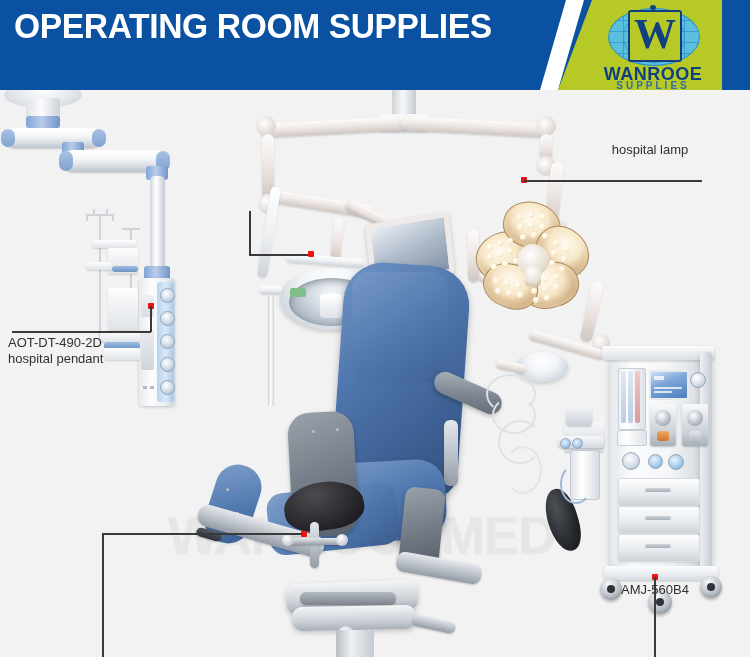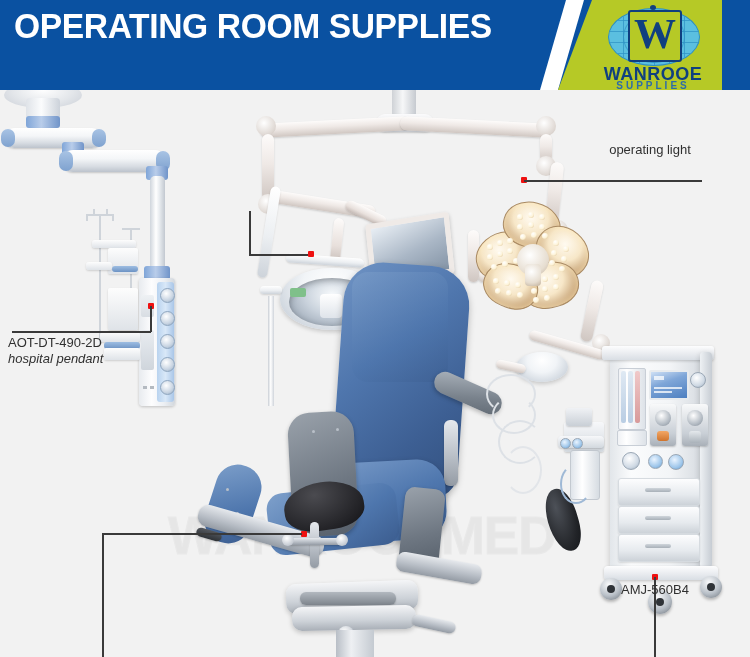--- a/index.html
+++ b/index.html
@@ -305,21 +305,21 @@
       <div class="tray" style="left:100px;top:242px;width:40px;height:10px;"></div>
       <div class="tray-blue" style="left:104px;top:252px;width:36px;height:7px;"></div>
       <div class="tray" style="left:104px;top:258px;width:36px;height:12px;border-radius:2px;"></div>
     </div>
 
     <div class="dot" style="left:148px;top:213px;"></div>
     <div class="leader" style="left:150px;top:216px;width:1.5px;height:26px;"></div>
     <div class="leader" style="left:12px;top:241px;width:139px;height:1.5px;"></div>
     <div class="label" style="left:8px;top:245px;text-align:left;">
       <div>AOT-DT-490-2D</div>
-      <div style="text-align:center;font-style:italic;">hospital pendant</div>
+      <div style="text-align:center;">hospital pendant</div>
     </div>
 
     <div>
       <div class="akl-ceil"></div>
       <div class="akl-hub"></div>
 
       <div class="akl-arm" style="left:260px;top:30px;width:150px;height:14px;transform:rotate(-3deg);"></div>
       <div class="akl-arm" style="left:400px;top:30px;width:150px;height:14px;transform:rotate(3deg);"></div>
       <div class="akl-joint" style="left:256px;top:26px;width:20px;height:20px;"></div>
       <div class="akl-joint" style="left:536px;top:26px;width:20px;height:20px;"></div>
@@ -392,21 +392,21 @@
             <div class="led" style="left:44px;top:92px;"></div>
         </div>
         <div class="lamp-core" style="left:44px;top:44px;width:32px;height:32px;"></div>
         <div class="lamp-core" style="left:52px;top:64px;width:16px;height:22px;border-radius:4px;"></div>
       </div>
     </div>
 
     <div class="dot" style="left:521px;top:87px;"></div>
     <div class="leader" style="left:524px;top:90px;width:178px;height:1.5px;"></div>
     <div class="label" style="left:560px;top:52px;width:180px;">
-      <div>operating light</div>
+      <div>hospital lamp</div>
     </div>
 
     <div>
       <div class="mon-arm" style="left:344px;top:118px;width:44px;height:11px;transform:rotate(26deg);"></div>
       <div class="mon-screen" style="left:368px;top:128px;width:74px;height:52px;transform:rotate(-6deg) skewY(-3deg);"></div>
       <div class="mon-arm" style="left:332px;top:128px;width:10px;height:46px;border-radius:5px;transform:rotate(6deg);"></div>
     </div>
 
     <div>
       <div class="kl-arm" style="left:264px;top:96px;width:10px;height:92px;transform:rotate(9deg);"></div>

